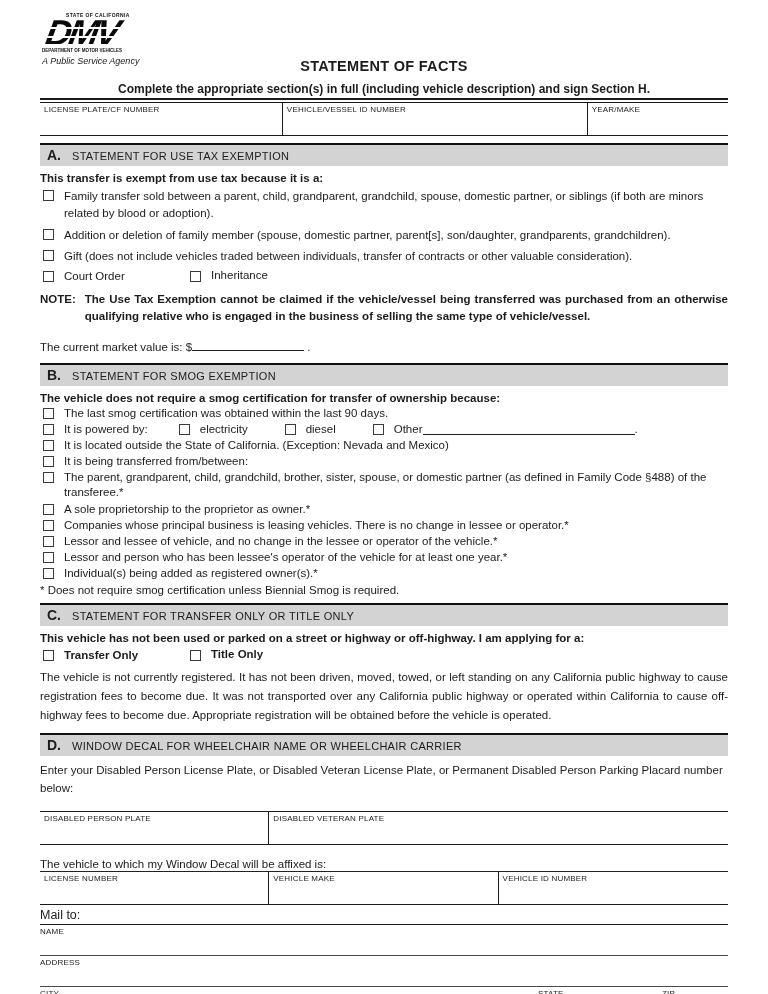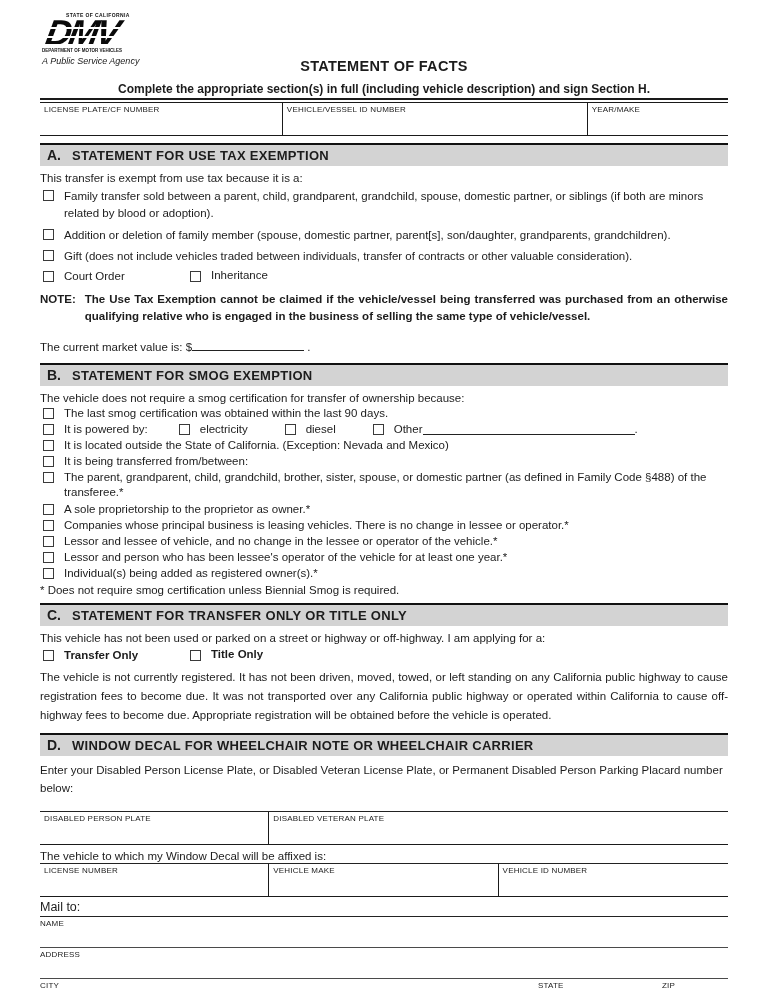--- a/index.html
+++ b/index.html
@@ -31,23 +31,23 @@
   .ftable { display:flex; border-bottom:1px solid #1a1a1a; }
   .ftable .cell { box-sizing:border-box; padding:2px 4px 21px 4px; border-right:1px solid #1a1a1a; }
   .ftable .cell:last-child { border-right:none; }
   .field-label { font-size:8px; color:#222; letter-spacing:.2px; }
   .w-plate { width:35.3%; } .w-vin { width:44.3%; } .w-year { width:20.4%; }
   .w-third { width:33.33%; }
   
   .sec-header { margin-top:7px; border-top:2.5px solid #111; background:#d3d3d3;
     padding:2px 7px 3px 7px; display:flex; align-items:baseline; }
   .sec-letter { font-size:14px; font-weight:bold; margin-right:11px; }
-  .sec-title { font-size:13px; font-weight:bold; letter-spacing:.3px; }
-  
-  .bold-intro { font-weight:normal; font-size:11.5px; margin:6px 0 2px 0; }
+  .sec-title { font-size:11px; font-weight:normal; letter-spacing:.3px; }
+  
+  .bold-intro { font-weight:bold; font-size:11.5px; margin:6px 0 2px 0; }
   .opt { display:flex; align-items:flex-start; margin:4px 0; font-size:11.5px; line-height:1.5; }
   .cb { flex:none; width:11px; height:11px; border:1.3px solid #3a3a3a; background:#fff;
     margin:2px 10px 0 3px; box-sizing:border-box; }
   .opt .txt { flex:1; }
   .sub { margin-left:26px; }
   .pair-row { display:flex; font-size:11.5px; margin:4px 0; }
   .pair-first { display:flex; width:147px;align-items:center; }
   .pair-second { display:flex; }
   .note { display:flex; font-weight:bold; font-size:11.5px; margin:9px 0 4px 0; line-height:1.5; }
   .note-label { flex:none; margin-right:9px; }
@@ -59,21 +59,21 @@
   
   .secb .opt { margin:1px 0; line-height:1.32; }
   .inline-lab { font-size:11.5px; }
   .gap28 { margin-right:28px; } .gap34 { margin-right:34px; }
   .powered { display:flex; align-items:flex-start; }
   .powered .cb { margin-top:2px; }
   .footnote { font-size:11.5px; margin:3px 0 7px 0; }
   .bold-cb-label { font-weight:bold; }
   .para { font-size:11.5px; line-height:1.62; text-align:justify; margin:7px 0 9px 0; }
   .intro-2line { font-size:11.5px; line-height:1.55; margin:6px 0 4px 0; }
-  .affix { font-size:11.5px; margin-top:5px; padding-bottom:1px; }
+  .affix { font-size:11.5px; margin-top:13px; padding-bottom:1px; }
   
   .mail-title { font-size:12.5px; border-bottom:1px solid #222; padding:3px 0 2px 0; }
   .mail-row { border-bottom:1px solid #4a4a4a; padding:2px 0 19px 0; }
   .mail-row.last { border-bottom:none; padding-bottom:18px; }
   .city-row { display:flex; }
   .city-cell { flex:1; } .state-cell { width:124px; } .zip-cell { width:66px; }
 </style>
 </head>
 <body>
 
@@ -230,21 +230,21 @@
     <span class="pair-second">
       <span class="cb"></span>
       <span class="bold-cb-label">Title Only</span>
     </span>
   </div>
 
   <div class="para">The vehicle is not currently registered. It has not been driven, moved, towed, or left standing on any California public highway to cause registration fees to become due. It was not transported over any California public highway or operated within California to cause off-highway fees to become due. Appropriate registration will be obtained before the vehicle is operated.</div>
 
   <div class="sec-header">
     <span class="sec-letter">D.</span>
-    <span class="sec-title">WINDOW DECAL FOR WHEELCHAIR NOTE OR WHEELCHAIR CARRIER</span>
+    <span class="sec-title">WINDOW DECAL FOR WHEELCHAIR NAME OR WHEELCHAIR CARRIER</span>
   </div>
 
   <div class="intro-2line">Enter your Disabled Person License Plate, or Disabled Veteran License Plate, or Permanent Disabled Person Parking Placard number below:</div>
 
   <div class="ftable" style="border-top:1px solid #222;margin-top:13px;">
     <div class="cell w-third">
       <div class="field-label">DISABLED PERSON PLATE</div>
     </div>
     <div class="cell w-third">
       <div class="field-label">DISABLED VETERAN PLATE</div>

